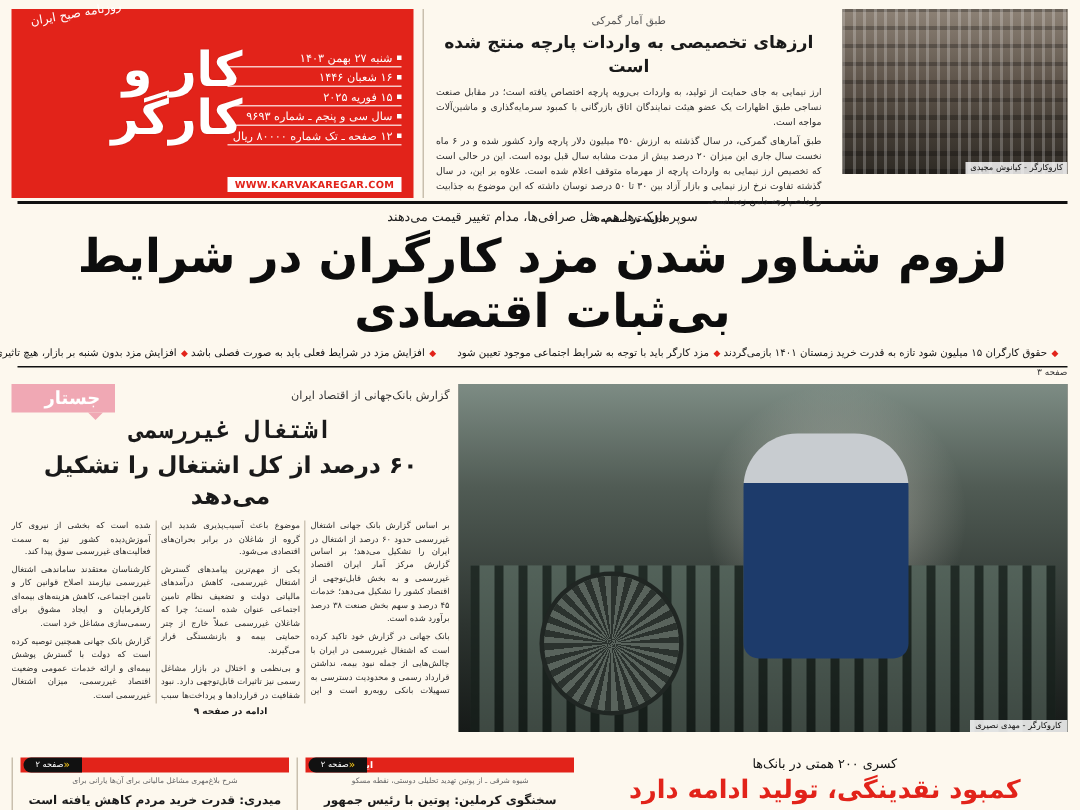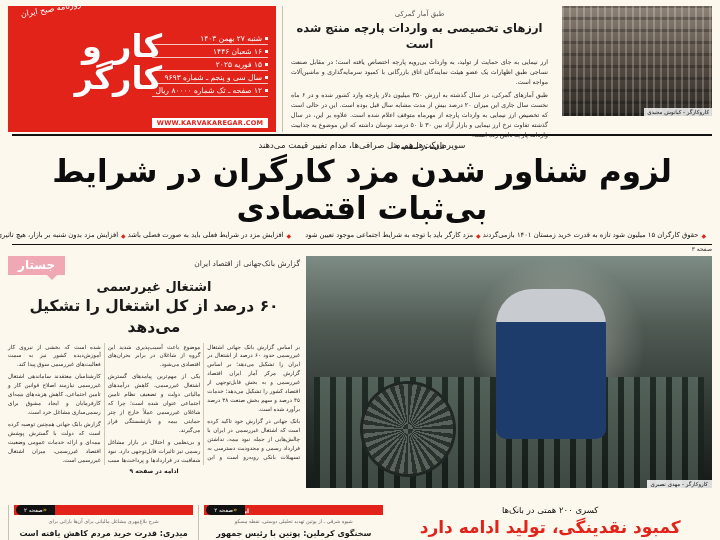--- a/index.html
+++ b/index.html
@@ -78,30 +78,30 @@
   .pagenote { font-size:6px; color:#333; padding:0 8px 1px 8px; }
 
   
   .body { display:flex; flex-direction:row-reverse; gap:6px; padding:3px 8px 0 8px; height:250px; }
 
   
   .rcol { width:292px; flex:0 0 292px; display:flex; flex-direction:column; }
   .badge-row { display:flex; flex-direction:row-reverse; align-items:flex-start; gap:6px; }
   .badge {
     background:#f0a8b4; color:#fff; font-weight:bold; font-size:12px;
-    padding:2px 10px 3px 10px; position:relative; flex:0 0 auto;
+    padding:2px 10px 3px 22px; position:relative; flex:0 0 auto;
   }
   .badge:after {
     content:""; position:absolute; right:8px; bottom:-5px;
     border-left:5px solid transparent; border-right:5px solid transparent;
     border-top:5px solid #f0a8b4;
   }
   .rcol .kicker { font-size:7.5px; color:#333; text-align:right; flex:1 1 auto; padding-top:3px; }
   .rcol h2 { text-align:center; font-weight:bold; line-height:1.35; margin:3px 0 5px 0; }
-  .rcol h2 .l1 { display:block; font-size:13px; }
+  .rcol h2 .l1 { display:block; font-size:16px;font-family:Liberation Mono, monospace; }
   .rcol h2 .l2 { display:block; font-size:15.5px; }
   .rcol .cols { column-count:3; column-gap:7px; column-rule:1px solid #cfc6b6; }
   .rcol .cols p { font-size:5.6px; line-height:1.6; text-align:justify; color:#2a2a2a; margin-bottom:3px; }
   .rcol .cont { font-size:6px; font-weight:bold; text-align:center; margin-top:2px; }
 
   
   .lcol { flex:1 1 auto; position:relative; }
   .mainphoto { width:100%; height:232px; position:relative; overflow:hidden; background:#39413c; }
   .mp-bg {
     position:absolute; inset:0;

